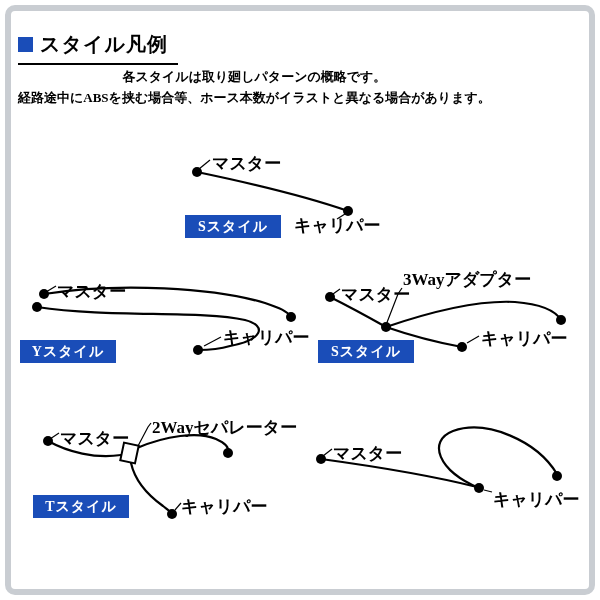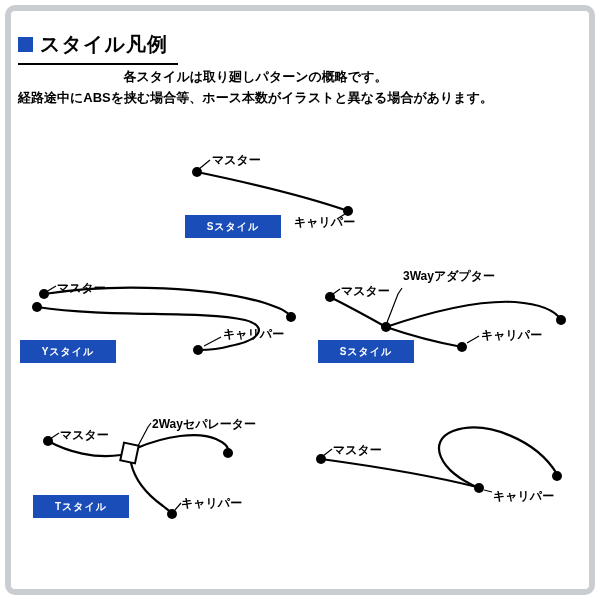--- a/index.html
+++ b/index.html
@@ -1,38 +1,38 @@
 <!DOCTYPE html>
 <html><head>
 <meta charset="utf-8">
 <style>
   html,body{margin:0;padding:0;background:#fff;}
   .page{
     position:relative;width:600px;height:600px;background:#ffffff;
-    font-family:Liberation Sans, sans-serif;color:#000;
+    font-family:Liberation Serif, serif;color:#000;
     overflow:hidden;
   }
   .frame{
     position:absolute;inset:5px;border:6px solid #c9cdd2;border-radius:10px;
     pointer-events:none;
   }
   .title-row{
     position:absolute;left:18px;top:31px;display:flex;align-items:center;gap:7px;
     border-bottom:2px solid #000;padding-bottom:5px;padding-right:10px;
   }
   .title-bullet{width:15px;height:15px;background:#1a4db8;display:inline-block;}
   .title-text{font-size:20px;font-weight:700;letter-spacing:1px;}
   .desc{position:absolute;left:18px;top:66px;font-size:13px;font-weight:600;line-height:21px;text-align:center;}
   .diagram-svg{position:absolute;left:0;top:0;}
   .dlabel{
-    position:absolute;font-size:12px;font-weight:600;color:#000;white-space:nowrap;
+    position:absolute;font-size:17px;font-weight:600;color:#000;white-space:nowrap;
   }
   .style-tag{
     position:absolute;width:96px;height:23px;background:#1a4db8;color:#ffffff;
-    font-size:10px;font-weight:700;display:flex;align-items:center;justify-content:center;
+    font-size:14px;font-weight:700;display:flex;align-items:center;justify-content:center;
     letter-spacing:1px;
   }
 </style>
 </head>
 <body>
 
 <div class="page">
 
   <div class="frame"></div>
 

